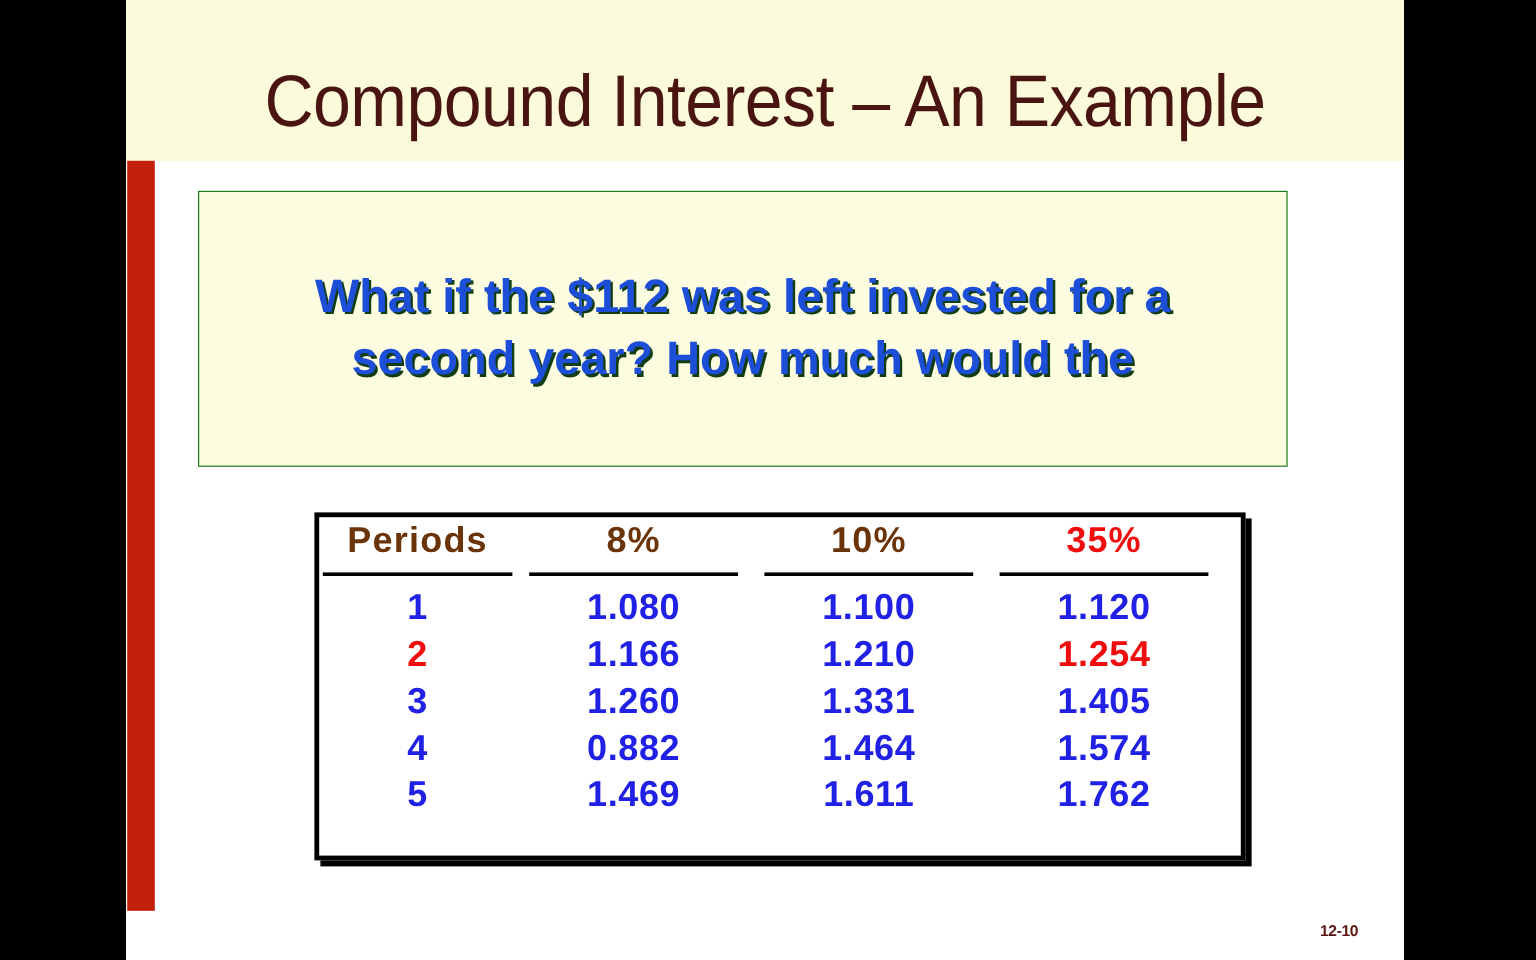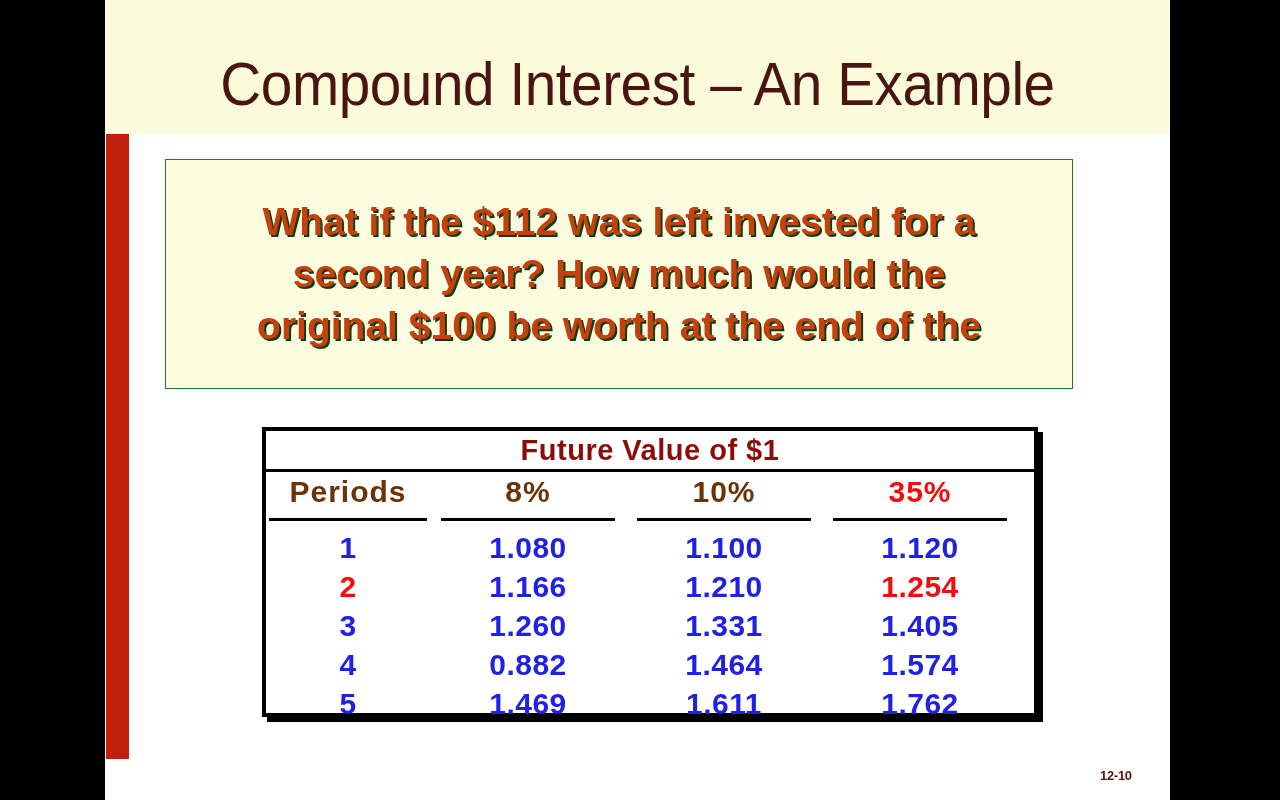--- a/index.html
+++ b/index.html
@@ -80,21 +80,21 @@
     border: 1px solid #1f7a1f;
     box-sizing: border-box;
     display: flex;
     align-items: center;
     justify-content: center;
   }
 
   .callout-text {
     width: 800px;
     text-align: center;
-    color: #c2410c;
+    color: #1d4ed8;
     font-family: "Liberation Sans Narrow", "Liberation Sans", sans-serif;
     font-size: 39px;
     line-height: 52px;
     font-weight: bold;
     text-shadow: 2px 2px 0 #123d12;
     letter-spacing: 0px;
   }
 
   
   .fv-table-shadow {
@@ -210,31 +210,27 @@
   <div class="title-band"></div>
 
   <div class="title-text">Compound Interest – An Example</div>
 
   <div class="accent-bar"></div>
 
   <div class="callout-box">
     <div class="callout-text">
       <div>What if the $112 was left invested for a</div>
       <div>second year?  How much would the</div>
-      <div>original $100 be worth at the end of the</div>
     </div>
   </div>
 
   <div class="fv-table-shadow"></div>
 
   <div class="fv-table">
 
-    <div class="fv-title-row">
-      <span class="fv-title-text">Future Value of $1</span>
-    </div>
 
     <div class="fv-head-row">
       <div class="fv-head-cell fv-col-periods">
         <span class="fv-head-label c-brown">Periods</span>
         <div class="fv-head-rule"></div>
       </div>
       <div class="fv-head-cell fv-col-rate">
         <span class="fv-head-label c-brown">8%</span>
         <div class="fv-head-rule"></div>
       </div>

